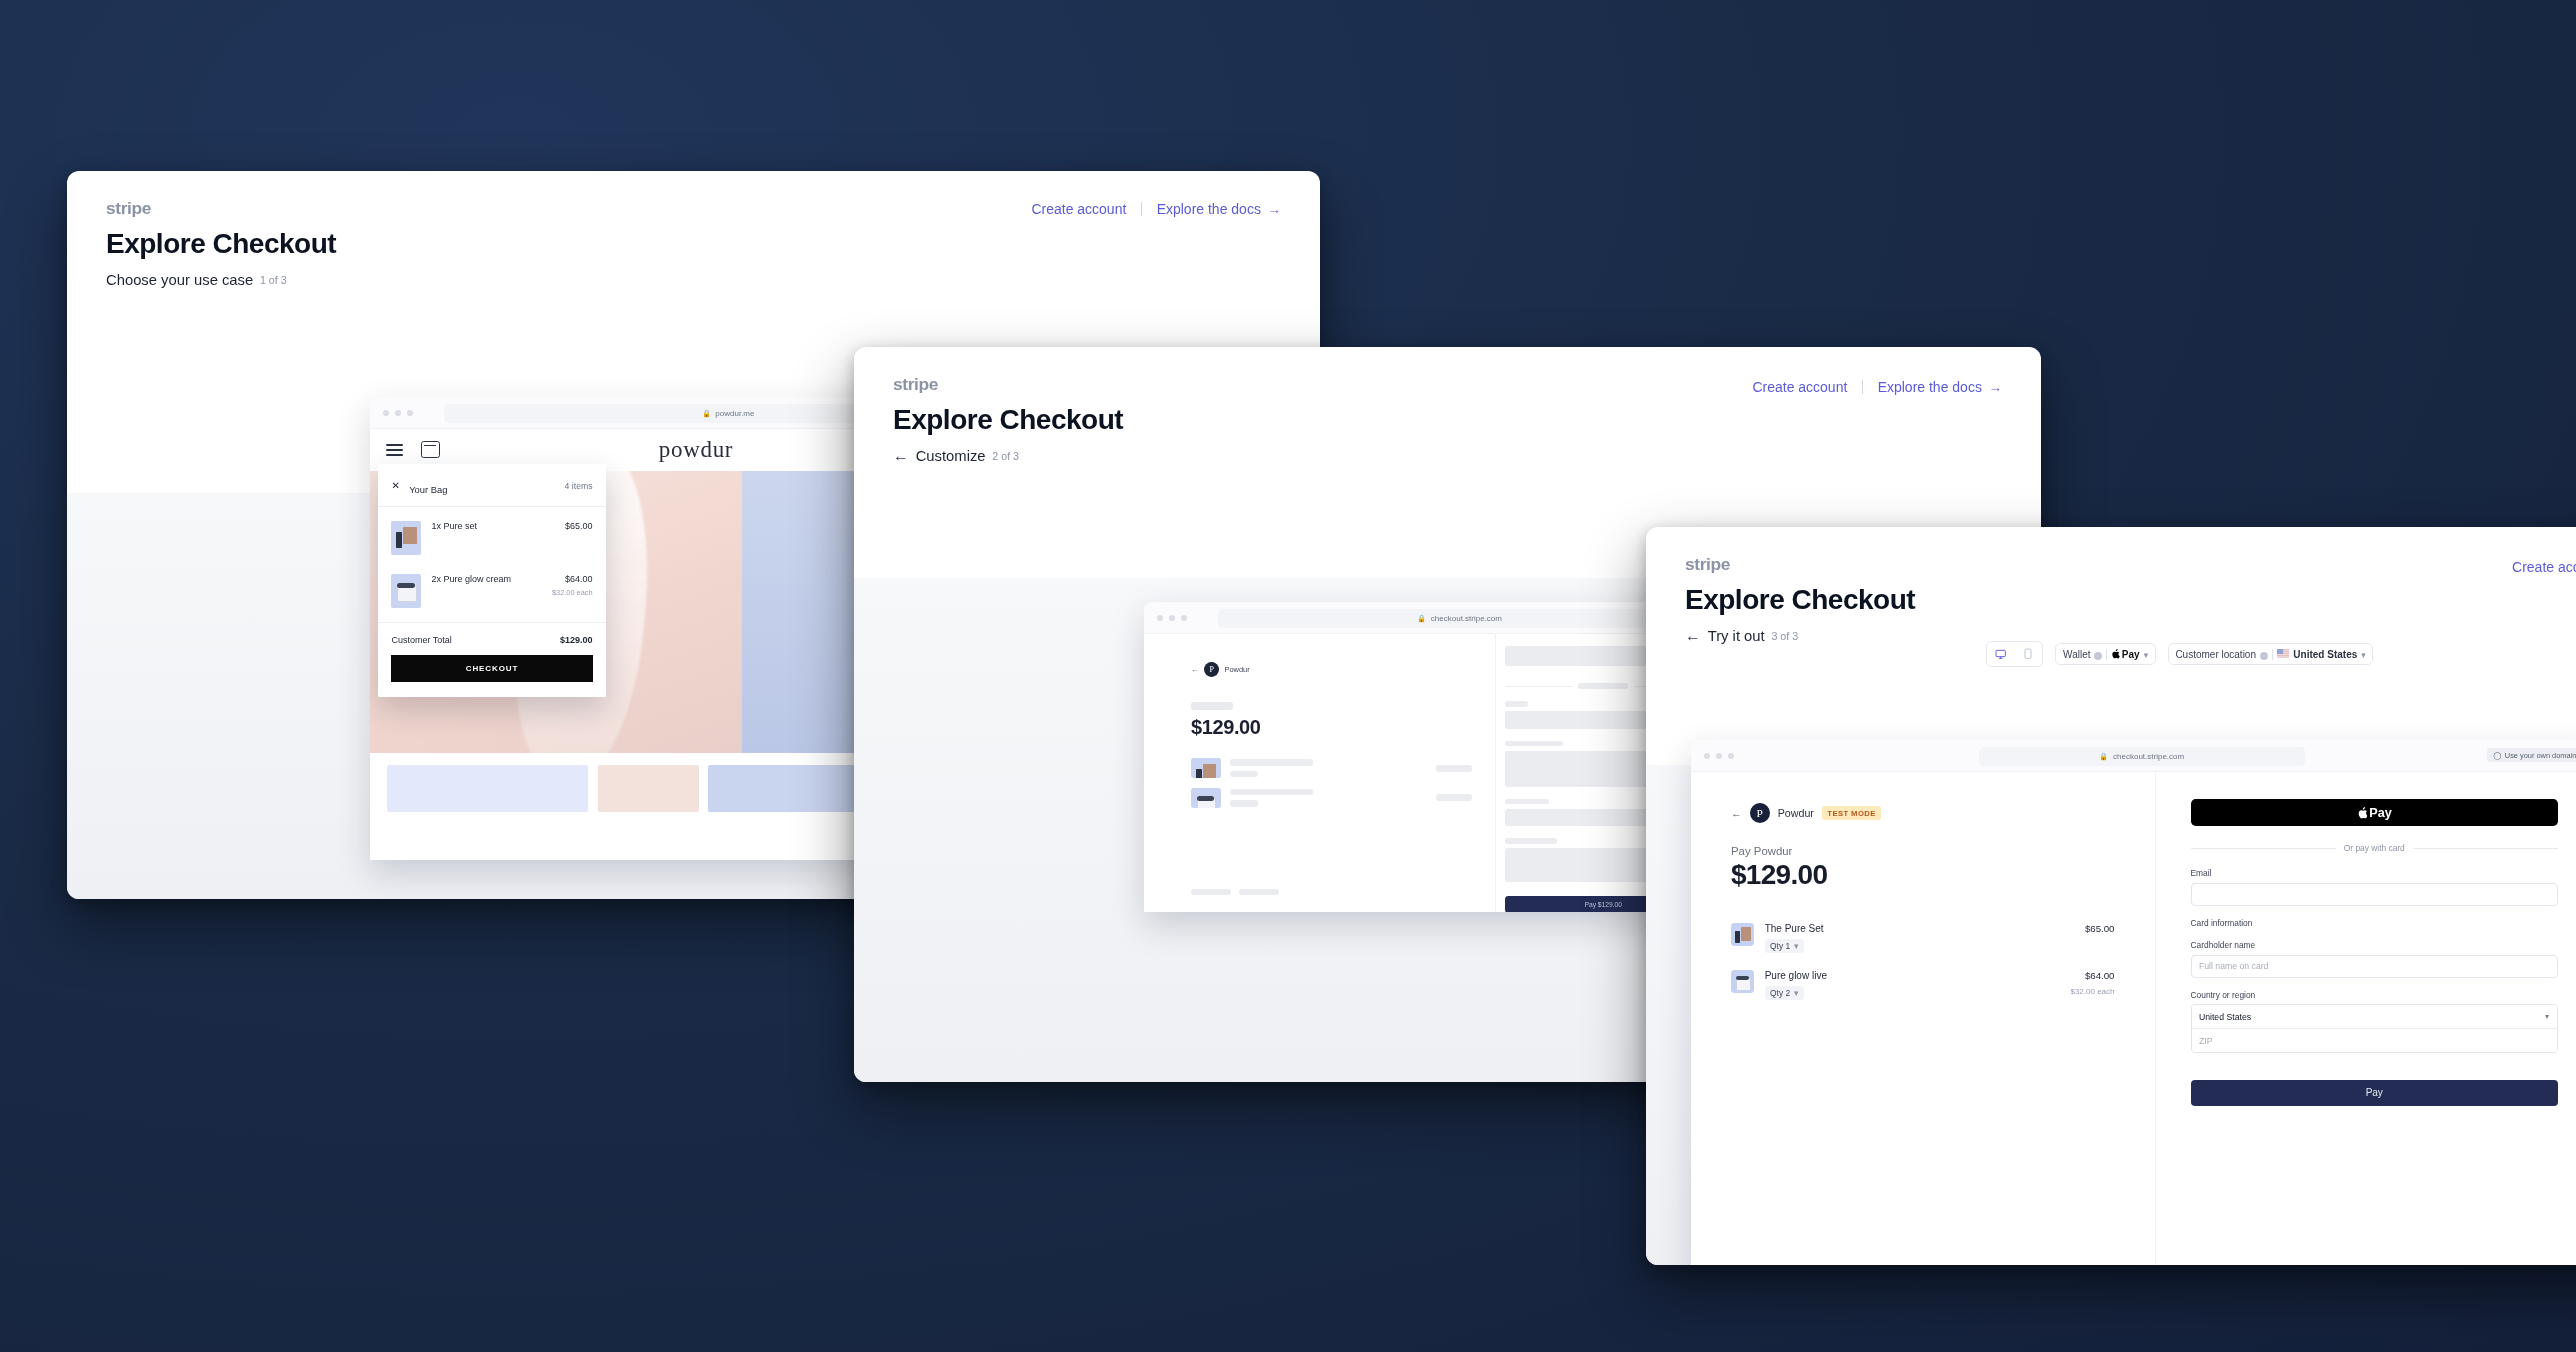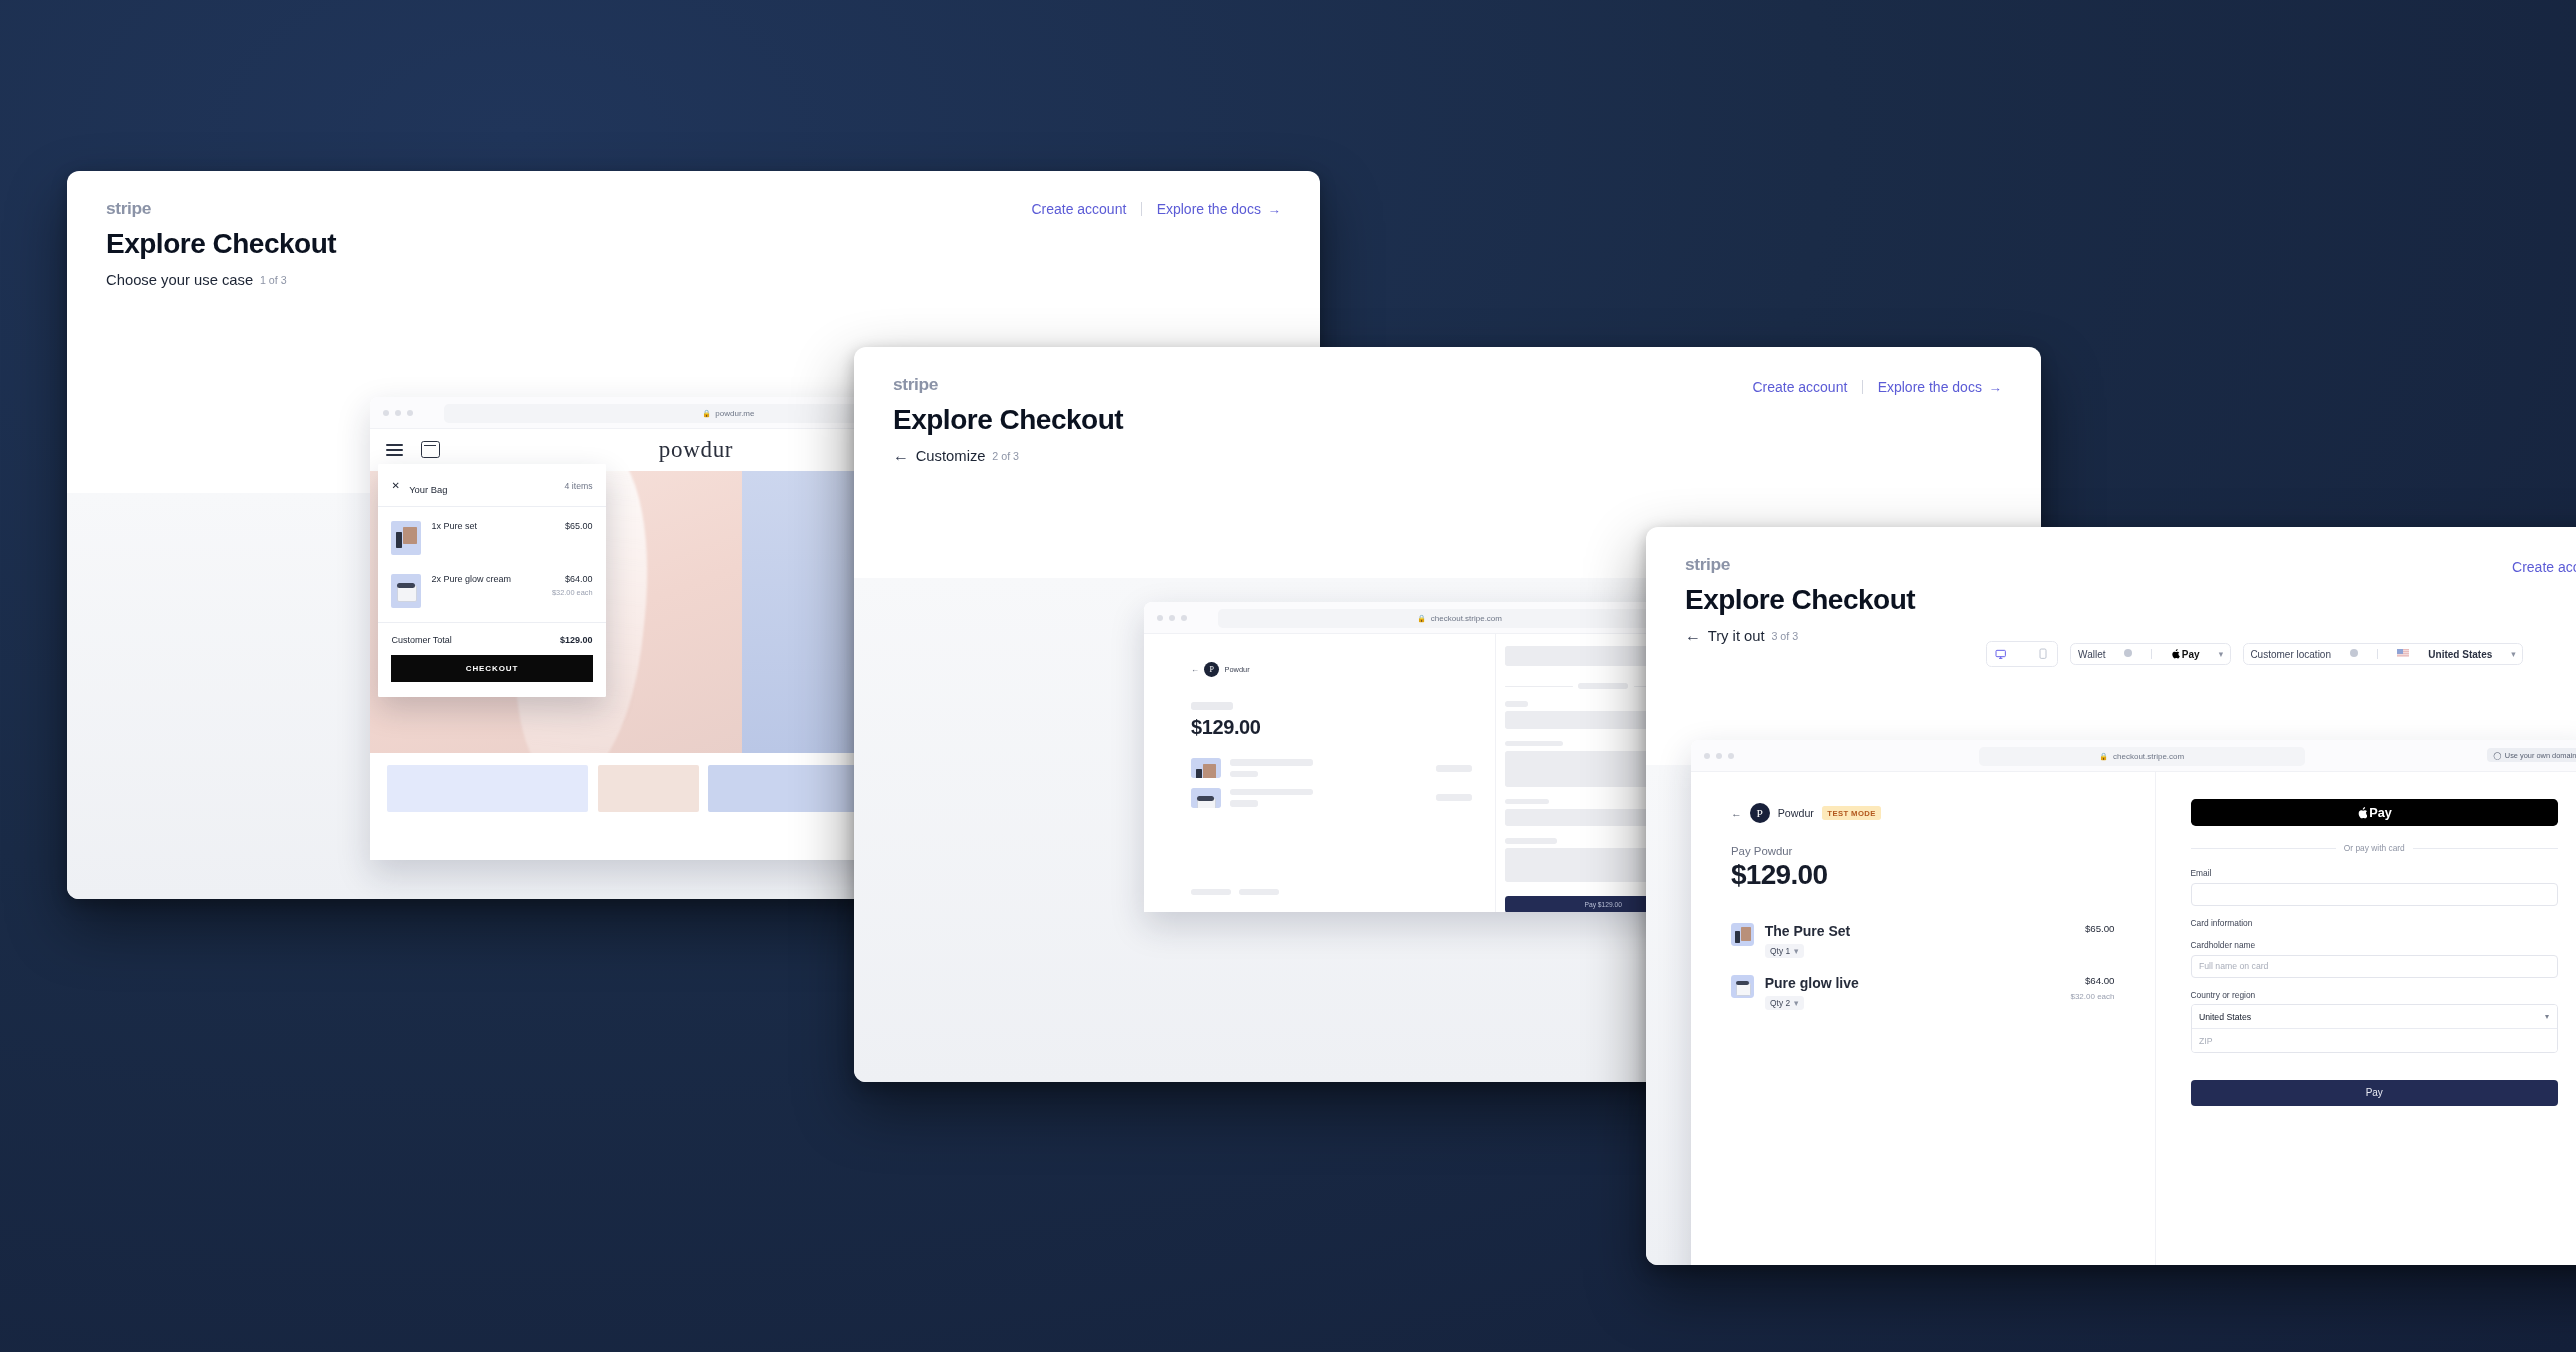--- a/index.html
+++ b/index.html
@@ -148,22 +148,22 @@
   .amt { font-size: 20px; font-weight:700; color:#1b2130; margin: 6.7px 0 0 47px; letter-spacing:-0.4px;}
   .pl-row { display:flex; align-items:center; margin: 19px 0 0 47px; gap:9.4px;}
   .pl-row .thumb { width:20px; height:20px; border-radius:2.7px;}
   .sk { background:#ebecf0; border-radius:2.7px; display:block;}
   .pl-txt span { display:block; }
   .pl-price { margin-left:auto; margin-right: 23px;}
 
   
   #card3 { left: 1646px; top: 527px; width: 1000px; height: 738px; }
   #card3 .card-body-bg { top: 238px; }
-  .seg { border:0.7px solid #e5e7ee; border-radius:5.4px; background:#fff; display:flex; align-items:flex-start;
-         padding: 4.7px 6.7px; gap: 19px; font-size: 10px; color:#3d4458;}
+  .seg { border:0.7px solid #e5e7ee; border-radius:5.4px; background:#fff; display:flex; align-items:flex-end;
+         padding: 4.7px 6.7px; gap: 4px; font-size: 10px; color:#3d4458;}
   .seg .dev { width: 23px; height: 20px; display:flex;align-items:center;justify-content:center; border-radius:4px;}
   .seg .dev.on { color:#5b55e8; }
   .seg .dev.off { color:#b9bfcc; }
   .vbar { width:0.7px; height:10.7px; background:#dfe2ea; }
   .applepay { font-weight:700; color:#111; display:flex; align-items:center; gap:1.3px;}
 
   
   #chk3 { left: 1690px; top: 740px; width: 902px; height: 543px; }
   .c3-split { display:flex; height: 508px; }
   .c3-left { flex: 0 0 51.5%; background:#fff; border-right:0.7px solid #f0f1f5; padding: 31px 40px;}
@@ -178,21 +178,21 @@
   .c3-pay-lab { font-size: 11.4px; color:#6b7183; margin-top: 21.5px;}
   .c3-amt { font-size: 28px; font-weight:700; color:#161c2a; letter-spacing:-0.7px; margin-top: 2.7px;}
   .c3-items { margin-top: 32px; }
   .c3-row { display:flex; align-items:flex-start; margin-bottom: 17.4px; }
   .c3-th { width: 23px;height:23px;border-radius:3.4px;background:#c6d2f4;flex:0 0 23px; position:relative; overflow:hidden;}
   .c3-th.t1:before{content:"";position:absolute;left:10px;top:4px;width:10px;height:13.4px;background:#b9907a;border-radius:0.7px;}
   .c3-th.t1:after{content:"";position:absolute;left:4px;top:8px;width:4.7px;height:11.4px;background:#2b3242;border-radius:0.7px;}
   .c3-th.t2:before{content:"";position:absolute;left:4.7px;top:8px;width:13.4px;height:10.7px;background:#f5f6f9;border-radius:1.3px;border:0.7px solid #ccd2e0;}
   .c3-th.t2:after{content:"";position:absolute;left:4.7px;top:6px;width:13.4px;height:4px;background:#3c4356;border-radius:2px;}
   .c3-info { margin-left: 10.7px; }
-  .c3-pname { font-size: 14px; color:#252b3a;font-weight:bold; }
+  .c3-pname { font-size: 10px; color:#252b3a; }
   .qty { display:inline-flex; align-items:center; gap:4px; background:#f2f3f7; border-radius:3.4px;
          padding: 2px 5.4px; font-size: 8.4px; color:#3f4658; margin-top:4.7px;}
   .c3-price { margin-left:auto; font-size: 9.7px; color:#252b3a; text-align:right;}
   .c3-each { font-size: 8px; color:#9aa0b0; margin-top: 5.4px; }
 
   .apay { background:#000; color:#fff; border-radius:4.7px; height: 27px; display:flex; align-items:center;
           justify-content:center; font-size: 12.7px; font-weight:700; cursor:pointer;}
   .or { display:flex; align-items:center; gap: 8px; margin: 17.4px 0 14.8px 0; }
   .or:before, .or:after { content:""; flex:1; height:0.7px; background:#e8eaf0;}
   .or span { font-size: 8.4px; color:#8f95a5; }

